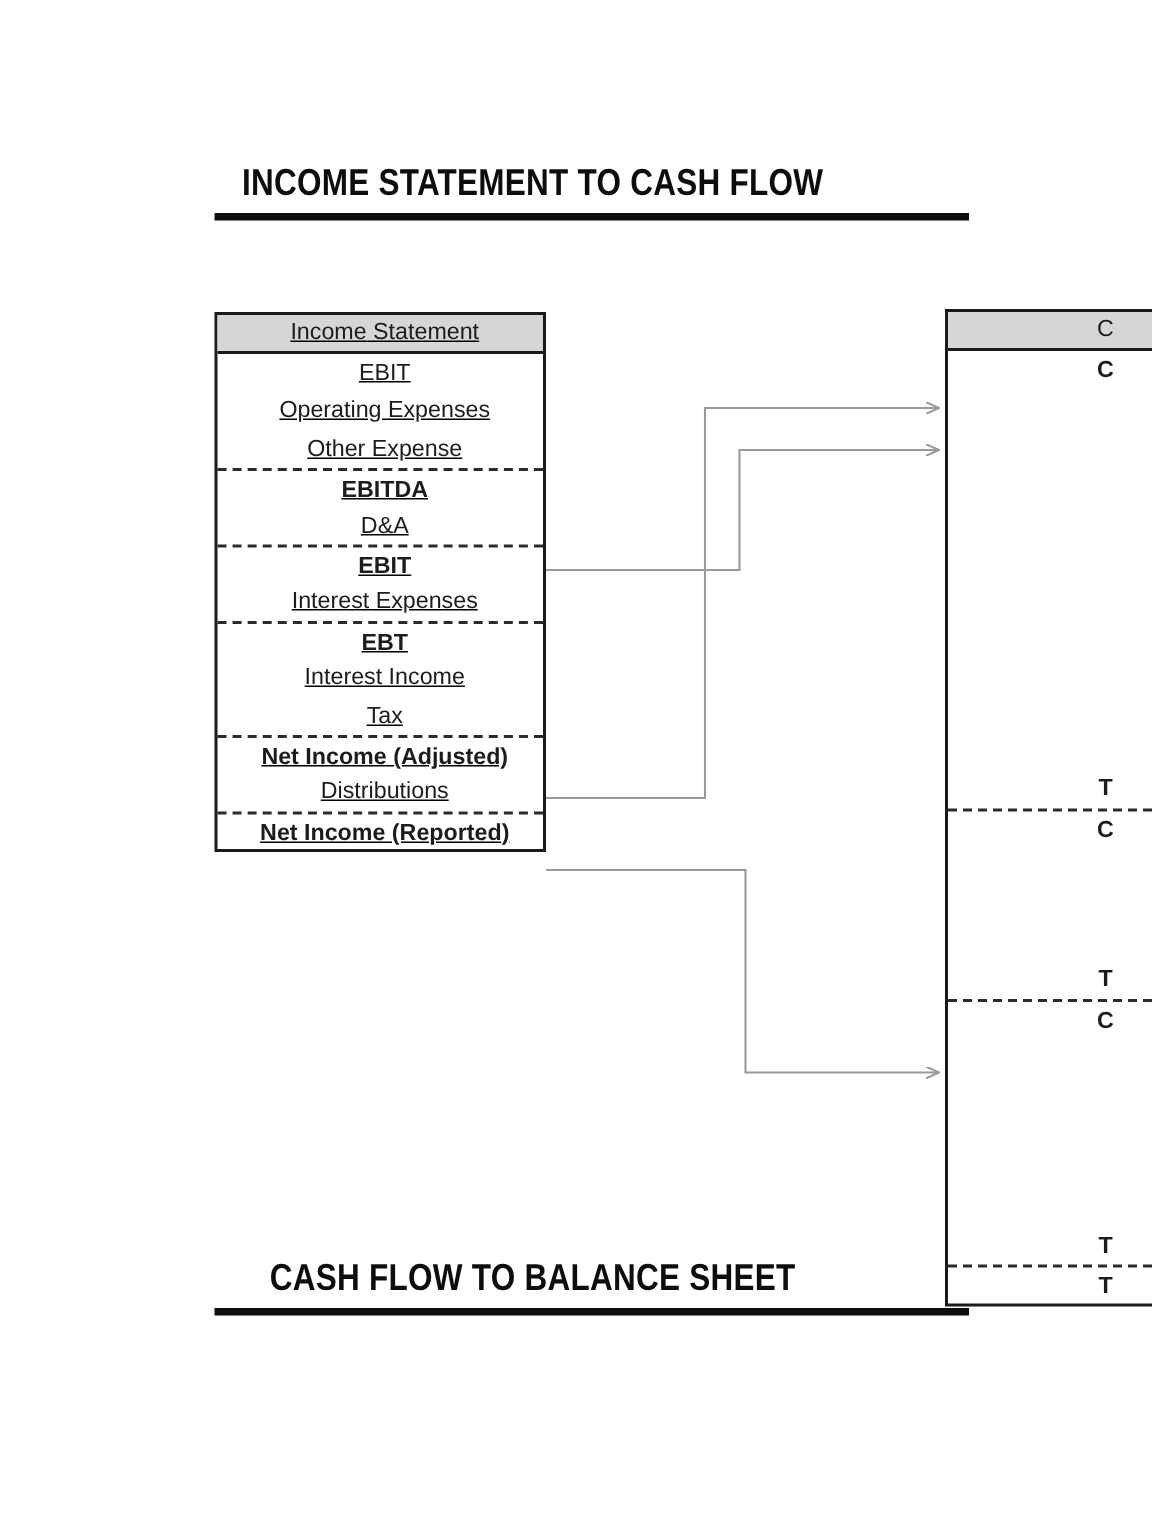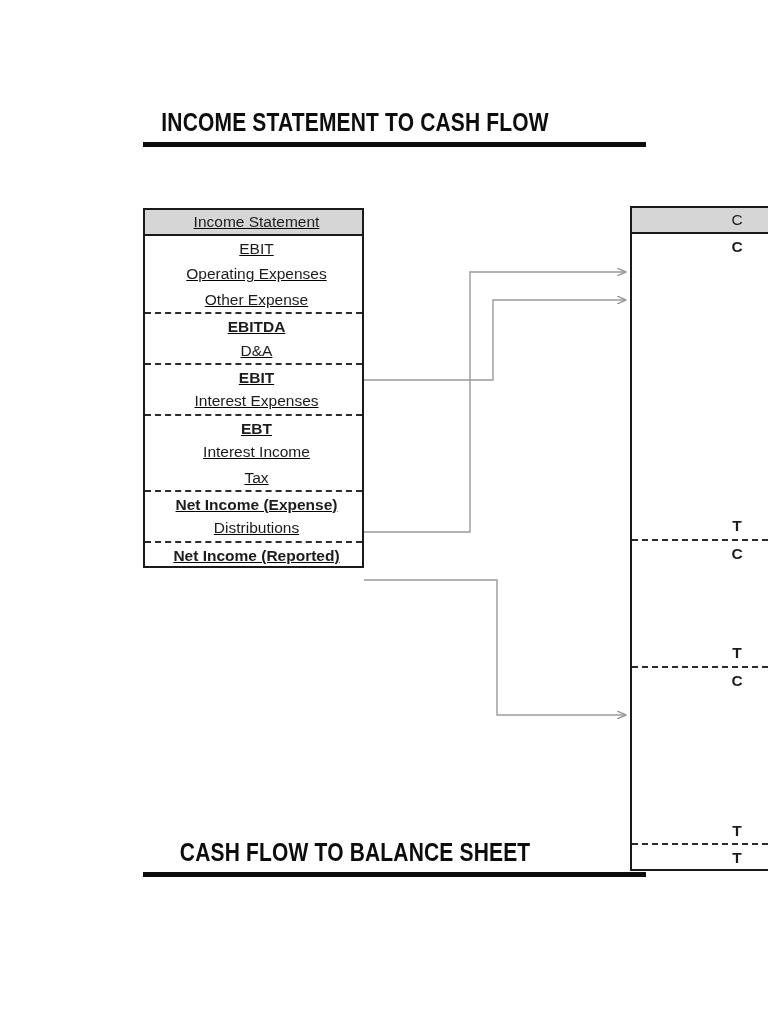--- a/index.html
+++ b/index.html
@@ -122,21 +122,21 @@
         <div class="stmt-row">EBIT</div>
         <div class="stmt-row">Operating Expenses</div>
         <div class="stmt-row">Other Expense</div>
         <div class="stmt-row bold top-dashed">EBITDA</div>
         <div class="stmt-row">D&amp;A</div>
         <div class="stmt-row bold top-dashed">EBIT</div>
         <div class="stmt-row">Interest Expenses</div>
         <div class="stmt-row bold top-dashed">EBT</div>
         <div class="stmt-row">Interest Income</div>
         <div class="stmt-row">Tax</div>
-        <div class="stmt-row bold top-dashed">Net Income (Expense)</div>
+        <div class="stmt-row bold top-dashed">Net Income (Adjusted)</div>
         <div class="stmt-row">Distributions</div>
         <div class="stmt-row bold top-dashed">Net Income (Reported)</div>
       </div>
   </div>
 
   <div class="stmt-table" id="cash-flow-table">
     <div class="stmt-row header">C</div>
     <div id="cash-flow-rows">
         <div class="stmt-row bold">C</div>
         <div class="stmt-row">&nbsp;</div>

